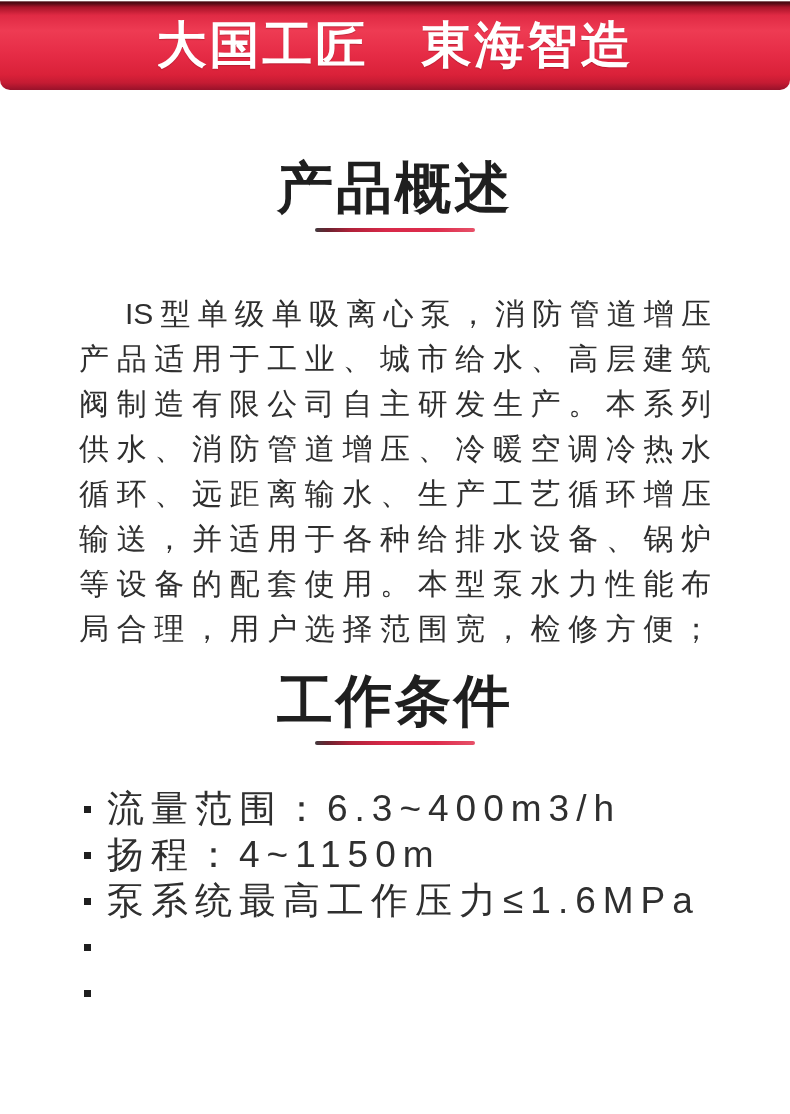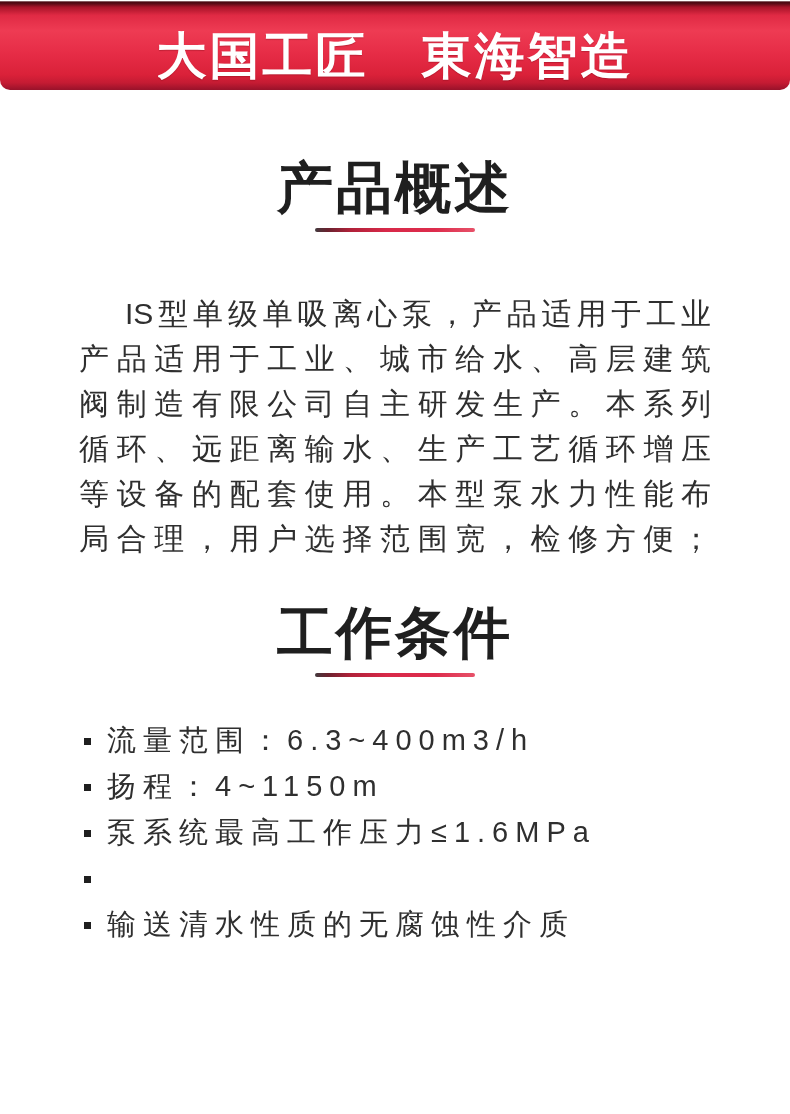--- a/index.html
+++ b/index.html
@@ -23,21 +23,21 @@
       #ffffff 0%, #ffffff 1%,
       #47060f 2%, #5a0a16 4%,
       #a81329 8%,
       #e02a44 17%,
       #ee3b53 34%,
       #e62c46 60%,
       #da2139 83%,
       #c51b33 92%,
       #98122a 100%);
     display: flex;
-    align-items: flex-end;
+    align-items: center;
     justify-content: center;
   }
   .banner-title {
     color: #ffffff;
     font-size: 50px;
     font-weight: bold;
     letter-spacing: 3px;
     white-space: nowrap;
     text-shadow: 0 1px 1px rgba(120,8,24,0.35);
   }
@@ -46,21 +46,21 @@
   .section-heading {
     margin: 0;
     text-align: center;
     font-size: 56px;
     line-height: 52px;
     font-weight: bold;
     color: #1f1f1f;
     letter-spacing: 3px;
   }
   .mt-overview { margin-top: 72px; }
-  .mt-conditions { margin-top: 46px; }
+  .mt-conditions { margin-top: 24px; }
   .heading-rule {
     width: 160px;
     height: 4px;
     margin: 14px auto 0;
     border-radius: 2px;
     background: linear-gradient(90deg,
       #433a3e 0%, #6a222f 8%,
       #b02139 22%, #d82949 45%,
       #dd2c4c 75%, #e75169 100%);
   }
@@ -85,21 +85,21 @@
     text-align: left;
     text-align-last: left;
     letter-spacing: 7px;
   }
 
   
   .conditions-list {
     list-style: none;
     margin: 41px 0 0 84px;
     padding: 0;
-    font-size: 29px;
+    font-size: 37px;
     color: #2f2f2f;
   }
   .condition-item {
     height: 46px;
     display: flex;
     align-items: center;
     letter-spacing: 7px;
     white-space: nowrap;
   }
   .bullet {
@@ -114,24 +114,26 @@
 <body>
 
 <div class="banner">
   <div class="banner-title">大国工匠　東海智造</div>
 </div>
 
 <h1 class="section-heading mt-overview">产品概述</h1>
 <div class="heading-rule"></div>
 
 <div class="overview-text">
-  <div class="overview-line first">IS型单级单吸离心泵，产品适用于工业</div>
+  <div class="overview-line first">IS型单级单吸离心泵，消防管道增压</div>
   <div class="overview-line">产品适用于工业、城市给水、高层建筑</div>
   <div class="overview-line">阀制造有限公司自主研发生产。本系列</div>
+  <div class="overview-line">供水、消防管道增压、冷暖空调冷热水</div>
   <div class="overview-line">循环、远距离输水、生产工艺循环增压</div>
+  <div class="overview-line">输送，并适用于各种给排水设备、锅炉</div>
   <div class="overview-line">等设备的配套使用。本型泵水力性能布</div>
   <div class="overview-line">局合理，用户选择范围宽，检修方便；</div>
 </div>
 
 <h1 class="section-heading mt-conditions">工作条件</h1>
 <div class="heading-rule"></div>
 
 <ul class="conditions-list">
   <li class="condition-item">
     <span class="bullet"></span>
@@ -143,15 +145,14 @@
   </li>
   <li class="condition-item">
     <span class="bullet"></span>
     <span>泵系统最高工作压力≤1.6MPa</span>
   </li>
   <li class="condition-item">
     <span class="bullet"></span>
   </li>
   <li class="condition-item">
     <span class="bullet"></span>
-    <span>输送清水性质的无腐蚀性介质</span>
   </li>
 </ul>
 
 </body></html>

